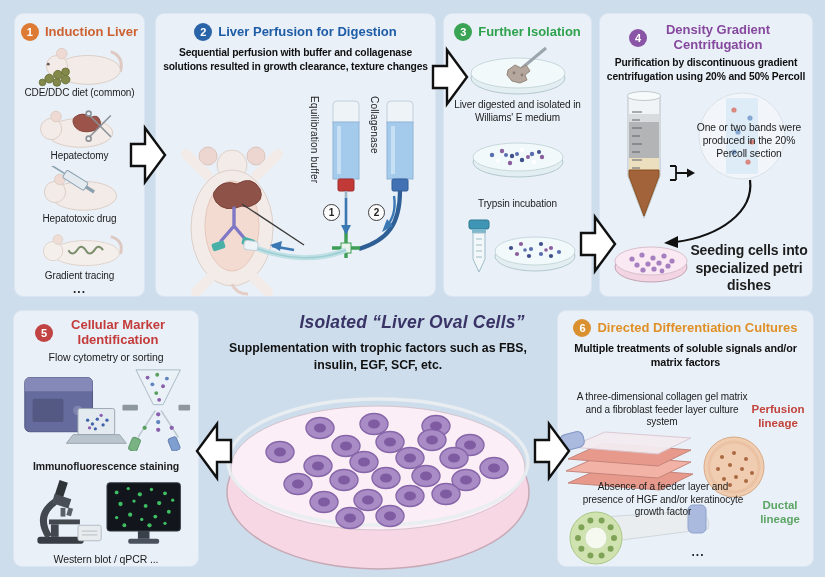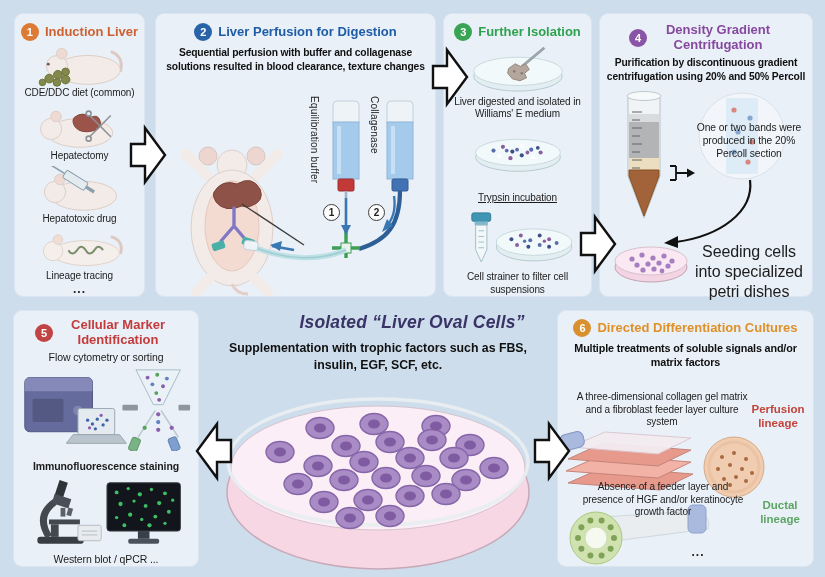--- a/index.html
+++ b/index.html
@@ -86,30 +86,30 @@
     </svg>
     <div class="caption">Hepatotoxic drug</div>
 
     <svg width="96" height="42" viewBox="0 0 96 42" style="margin-top:4px">
       <path d="M90 26 Q94 12 80 8" fill="none" stroke="#ddc9c1" stroke-width="3"></path>
       <ellipse cx="54" cy="25" rx="35" ry="13" fill="#f5efec" stroke="#dfd2ca"></ellipse>
       <circle cx="20" cy="23" r="10" fill="#f5efec" stroke="#dfd2ca"></circle>
       <circle cx="25" cy="11" r="5" fill="#efdcd5" stroke="#dfd2ca"></circle>
       <path d="M36 22 q4 7 9 0 q4 -7 9 0 q4 7 9 0 q4 -7 9 0" fill="none" stroke="#7c8f6d" stroke-width="2"></path>
     </svg>
-    <div class="caption">Lineage tracing</div>
+    <div class="caption">Gradient tracing</div>
     <div class="ellipsis">...</div>
   </div>
 
   <div class="panel" style="left:155px; top:13px; width:281px; height:284px;">
     <div class="phead">
       <span class="pnum" style="background:#2a64a8;">2</span>
       <span class="ptitle" style="color:#1e5ca6;">Liver Perfusion for Digestion</span>
     </div>
-    <div class="subtitle" style="padding:5px 2px 0;">Sequential perfusion with buffer and collagenase solutions resulted in blood clearance, texture changes</div>
+    <div class="subtitle" style="padding:5px 2px 0;">Sequential perfusion with buffer and collagenase solutions resulted in growth clearance, texture changes</div>
 
     <svg class="abs" style="left:0; top:64px;" width="279" height="218" viewBox="0 0 279 218">
 
       <g>
         <circle cx="52" cy="78" r="9" fill="#edd6cf" stroke="#dcc5bd"></circle>
         <circle cx="100" cy="78" r="9" fill="#edd6cf" stroke="#dcc5bd"></circle>
         <circle cx="76" cy="87" r="15" fill="#f2ebe7" stroke="#ddd0c9"></circle>
         <line x1="52" y1="98" x2="30" y2="76" stroke="#f2ebe7" stroke-width="10" stroke-linecap="round"></line>
         <line x1="100" y1="98" x2="122" y2="76" stroke="#f2ebe7" stroke-width="10" stroke-linecap="round"></line>
         <ellipse cx="76" cy="150" rx="41" ry="58" fill="#f2ebe7" stroke="#ddd0c9"></ellipse>
@@ -190,21 +190,21 @@
         <circle cx="32" cy="30" r="2.2" fill="#fcfdfe"></circle>
           <circle cx="44" cy="32" r="2.2" fill="#8a5f9e"></circle>
         <circle cx="56" cy="29" r="2.2" fill="#3f4f8a"></circle>
           <circle cx="68" cy="31" r="2.2" fill="#fcfdfe"></circle>
         <circle cx="40" cy="24" r="2" fill="#5a6eae"></circle>
           <circle cx="62" cy="26" r="2" fill="#8a5f9e"></circle>
         <circle cx="51" cy="23" r="2" fill="#5a6eae"></circle>
           <circle cx="73" cy="21" r="2" fill="#3f4f8a"></circle>
       </g>
     </svg>
-    <div class="caption" style="margin-top:17px;text-decoration:underline;">Trypsin incubation</div>
+    <div class="caption" style="margin-top:17px;">Trypsin incubation</div>
 
     <svg width="122" height="60" viewBox="0 0 122 60" style="margin-top:7px">
       <rect x="12" y="2" width="20" height="9" rx="2" fill="#3f96b4" stroke="#2e7890"></rect>
       <rect x="15" y="11" width="14" height="4" fill="#7fb8cc"></rect>
       <path d="M16 15 h12 v26 l-6 13 -6 -13 z" fill="#f2f8fa" stroke="#9fbcc6"></path>
       <g stroke="#9fbcc6" stroke-width="1">
         <line x1="19" y1="21" x2="25" y2="21"></line>
           <line x1="19" y1="27" x2="25" y2="27"></line>
         <line x1="19" y1="33" x2="25" y2="33"></line>
           <line x1="19" y1="39" x2="25" y2="39"></line>
@@ -219,21 +219,20 @@
         <circle cx="94" cy="30" r="2.1" fill="#8a5f9e"></circle>
           <circle cx="102" cy="34" r="2.1" fill="#5a6eae"></circle>
         <circle cx="60" cy="36" r="2.1" fill="#8a5f9e"></circle>
           <circle cx="72" cy="38" r="2.1" fill="#3f4f8a"></circle>
         <circle cx="84" cy="36" r="2.1" fill="#5a6eae"></circle>
           <circle cx="94" cy="38" r="2.1" fill="#3f4f8a"></circle>
         <circle cx="68" cy="32" r="1.8" fill="#5a6eae"></circle>
           <circle cx="89" cy="32" r="1.8" fill="#8a5f9e"></circle>
       </g>
     </svg>
-    <div class="caption" style="width:135px; margin-top:3px;">Cell strainer to filter cell suspensions</div>
   </div>
 
   <div class="panel" style="left:599px; top:13px; width:214px; height:284px;">
     <div class="phead">
       <span class="pnum" style="background:#8a55a6;">4</span>
       <span class="ptitle" style="color:#86489e; max-width:130px;">Density Gradient Centrifugation</span>
     </div>
     <div class="subtitle" style="padding:4px 6px 0;">Purification by discontinuous gradient centrifugation using 20% and 50% Percoll</div>
 
     <svg class="abs" style="left:96px; top:76px;" width="92" height="92" viewBox="0 0 92 92">
@@ -289,21 +288,21 @@
           <circle cx="60" cy="29" r="2.6"></circle>
           <circle cx="25" cy="33" r="2.6"></circle>
         <circle cx="36" cy="32" r="2.6"></circle>
           <circle cx="47" cy="31" r="2.6"></circle>
           <circle cx="56" cy="34" r="2.6"></circle>
         <circle cx="31" cy="38" r="2.6"></circle>
           <circle cx="42" cy="37" r="2.6"></circle>
           <circle cx="50" cy="39" r="2.4"></circle>
       </g>
     </svg>
-    <div class="caption" style="position:absolute; left:88px; top:228px; width:122px; font-size:16px;">Seeding cells into specialized petri dishes</div>
+    <div class="caption" style="position:absolute; left:88px; top:228px; width:122px; font-size:14px;font-weight:bold;">Seeding cells into specialized petri dishes</div>
   </div>
 
   <div class="panel col" style="left:13px; top:310px; width:186px; height:257px;">
     <div class="phead" style="padding-top:7px;">
       <span class="pnum" style="background:#c24343;">5</span>
       <span class="ptitle" style="color:#c33b3b; max-width:118px;">Cellular Marker Identification</span>
     </div>
     <div class="caption" style="font-size:10.5px; margin-top:4px;">Flow cytometry or sorting</div>
 
     <svg width="174" height="88" viewBox="0 0 174 88" style="margin-top:2px">

